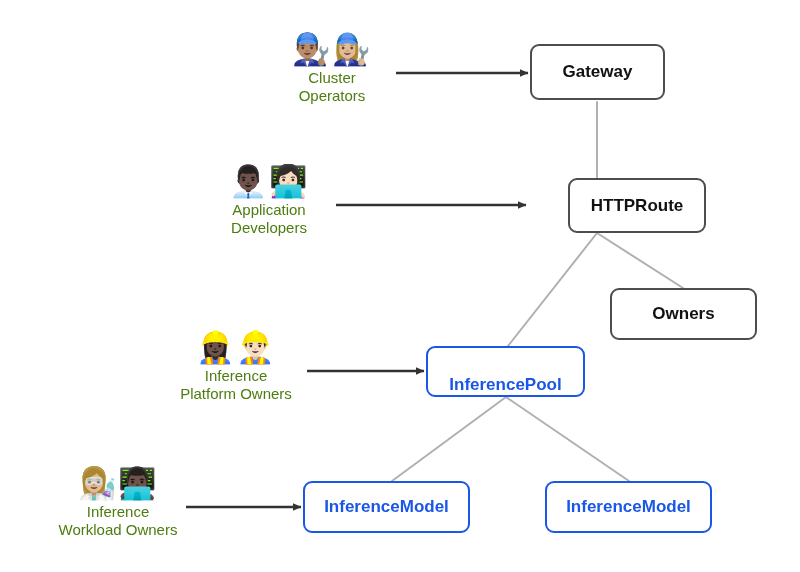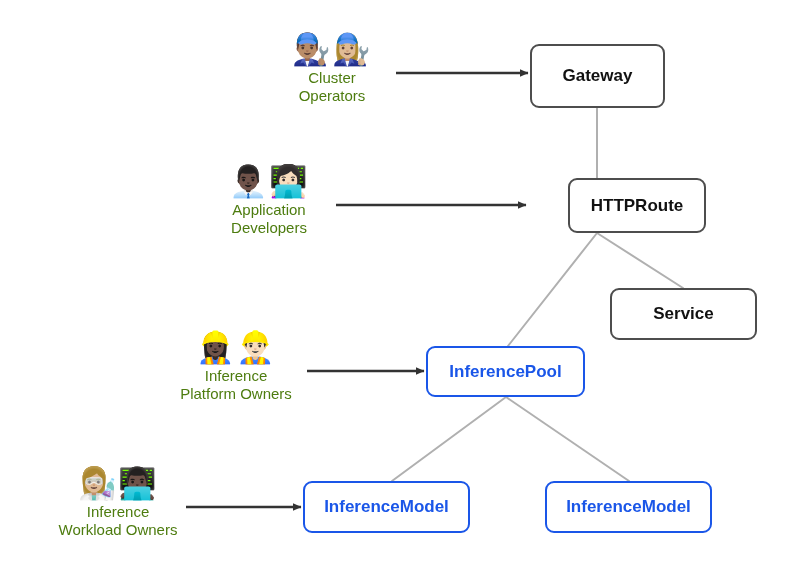--- a/index.html
+++ b/index.html
@@ -113,33 +113,33 @@
     <div class="persona-label">Inference
 Platform Owners</div>
   </div>
 
   <div class="persona" style="left:50px; top:466px; width:136px;">
     <div class="persona-emoji">👩🏼‍🔬👨🏿‍💻</div>
     <div class="persona-label">Inference
 Workload Owners</div>
   </div>
 
-  <div class="node core" style="left:530px; top:44px; width:135px; height:64px;">
+  <div class="node core" style="left:530px; top:44px; width:135px; height:56px;">
     <span>Gateway</span>
   </div>
 
   <div class="node core" style="left:528px; top:178px; width:138px; height:55px;margin-left:40px;">
     <span>HTTPRoute</span>
   </div>
 
   <div class="node core" style="left:610px; top:288px; width:147px; height:52px;">
-    <span>Service</span>
+    <span>Owners</span>
   </div>
 
-  <div class="node ext" style="left:426px; top:346px; width:159px; height:51px;">
+  <div class="node ext" style="left:426px; top:346px; width:159px; height:51px;align-items:flex-end;">
     <span>InferencePool</span>
   </div>
 
   <div class="node ext" style="left:303px; top:481px; width:167px; height:52px;">
     <span>InferenceModel</span>
   </div>
 
   <div class="node ext" style="left:545px; top:481px; width:167px; height:52px;">
     <span>InferenceModel</span>
   </div>

